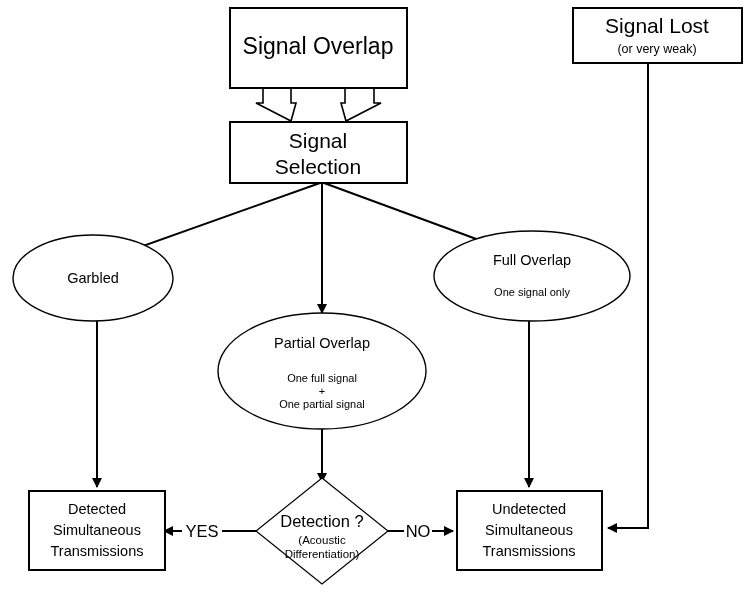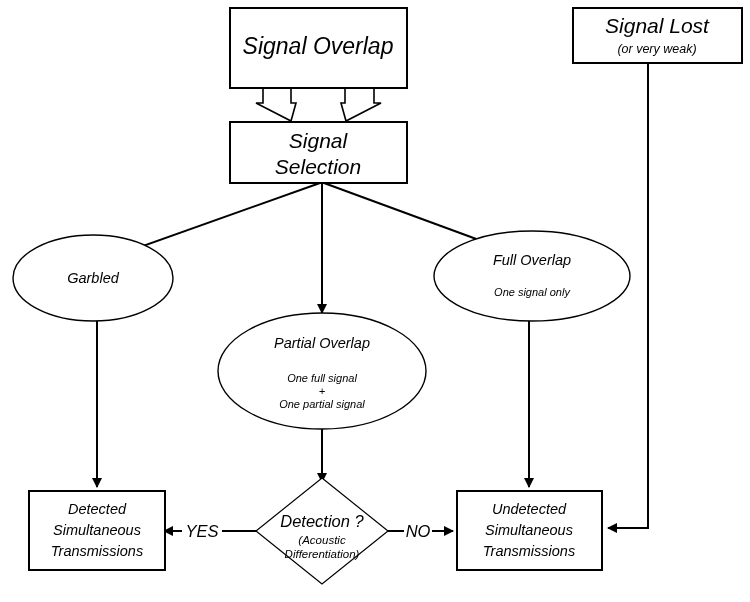--- a/index.html
+++ b/index.html
@@ -10,21 +10,20 @@
   body {
     width: 750px;
     height: 602px;
     font-family: "Liberation Sans", sans-serif;
     overflow: hidden;
   }
   #diagram-root {
     position: relative;
     width: 750px;
     height: 602px;
-    font-style: italic;
   }
   svg#flowchart {
     display: block;
     width: 750px;
     height: 602px;
   }
   .node-shape {
     fill: #ffffff;
     stroke: #000000;
   }

